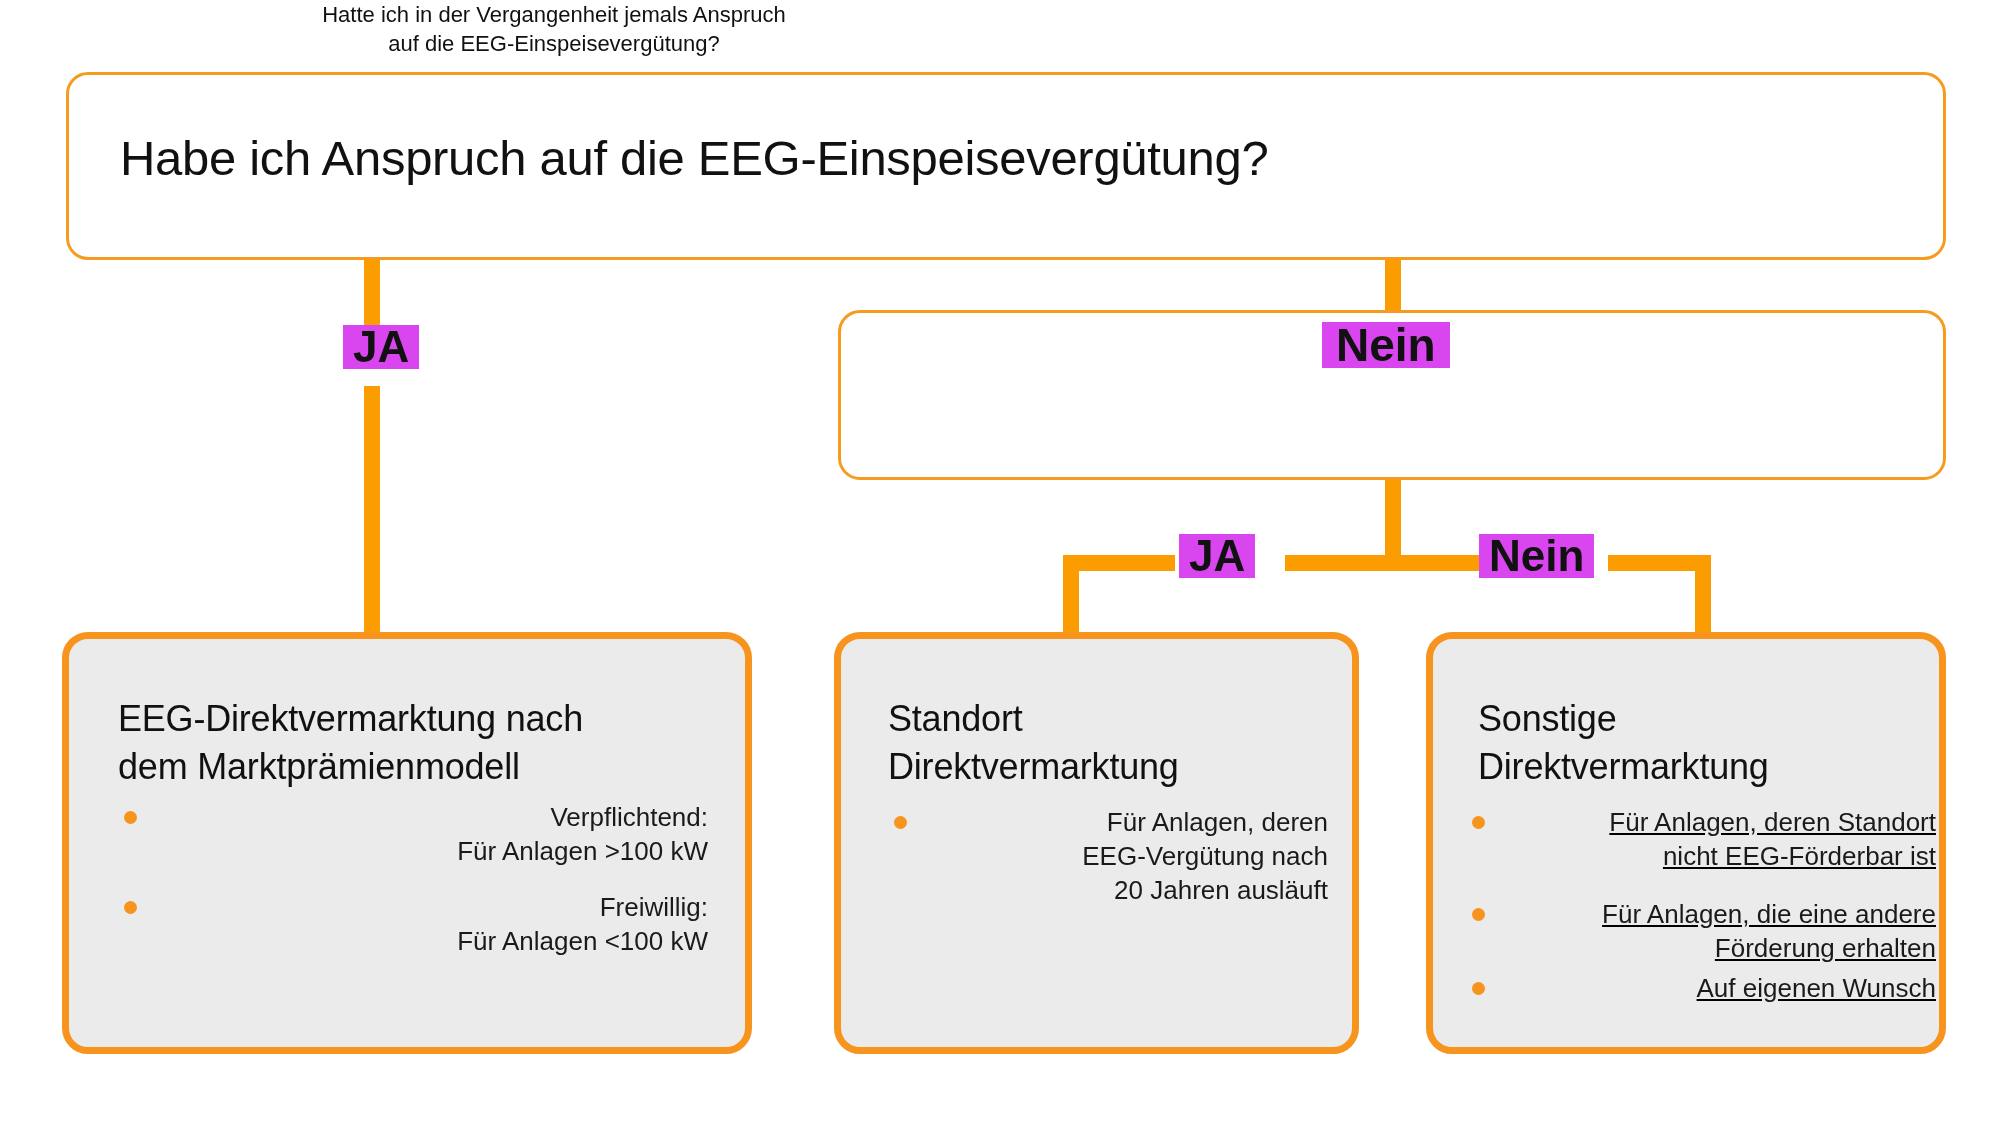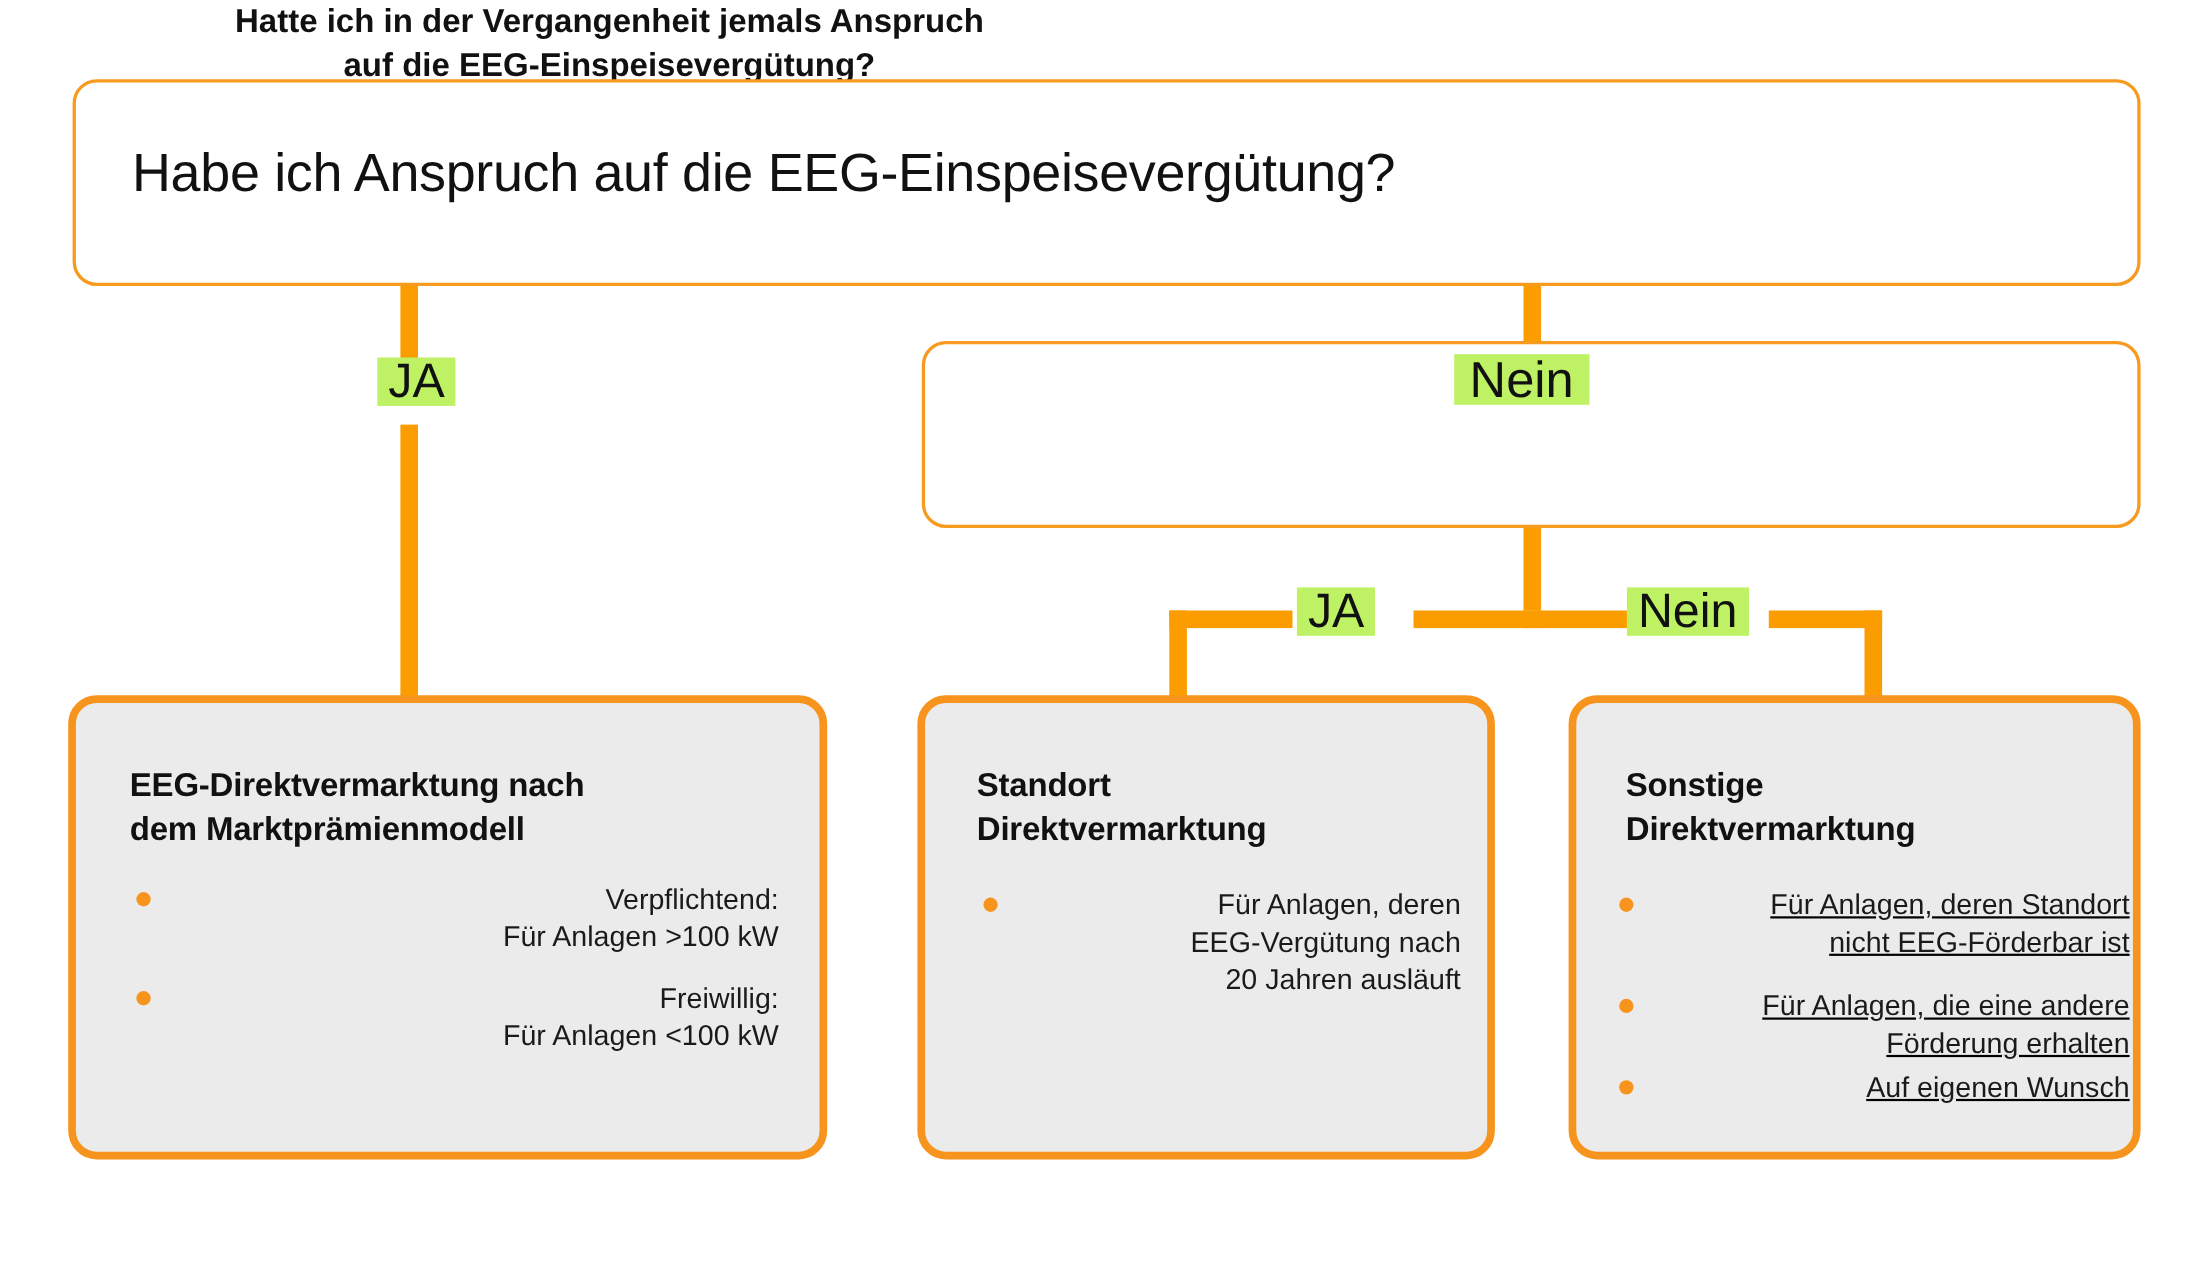--- a/index.html
+++ b/index.html
@@ -47,31 +47,31 @@
     left: 120px;
     top: 130px;
     font-size: 49px;
   }
 
   #branch-title {
     left: 0;
     right: 0;
     top: 380px;
     text-align: center;
-    font-size: 30px;
+    font-size: 22px;
     line-height: 1.32;
-    font-weight: bold;
+    font-weight: normal;
     color: #111111;
     white-space: pre-line;
   }
 
   .res-title {
     position: absolute;
-    font-weight: bold;
-    font-size: 30px;
+    font-weight: normal;
+    font-size: 36px;
     line-height: 1.33;
     color: #111111;
     white-space: pre-line;
     letter-spacing: -0.2px;
   }
 
   .bullets {
     position: absolute;
     list-style: none;
   }
@@ -107,25 +107,25 @@
     position: absolute;
     width: 0;
     height: 0;
     border-left: 22px solid transparent;
     border-right: 22px solid transparent;
     border-top: 30px solid #FB9D00;
   }
 
   .edge-label {
     position: absolute;
-    font-weight: normal;
+    font-weight: bold;
     color: #111111;
     font-size: 44px;
     line-height: 1;
-    background: #bef264;
+    background: #d946ef;
     padding: 0 10px;
     white-space: nowrap;
   }
 
   #label-ja-root { left: 343px; top: 325px; }
   #label-nein-root { left: 1322px; top: 322px; font-size: 46px; padding: 0 14px; }
   #label-ja-mid { left: 1179px; top: 534px; }
   #label-nein-mid { left: 1479px; top: 534px; }
 </style>
 </head>

